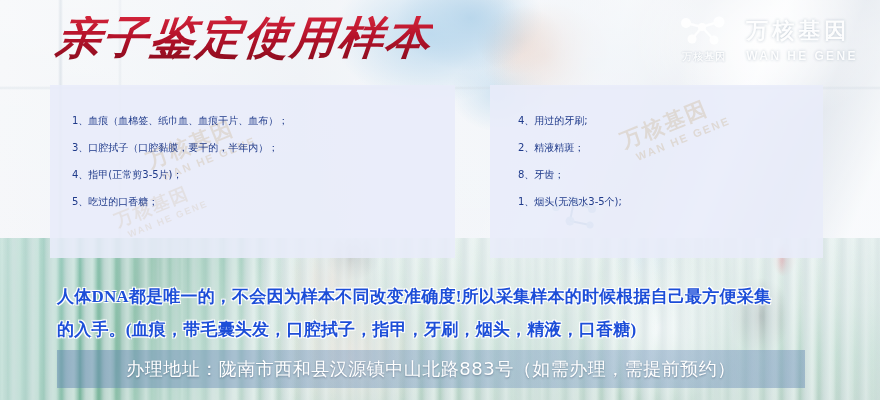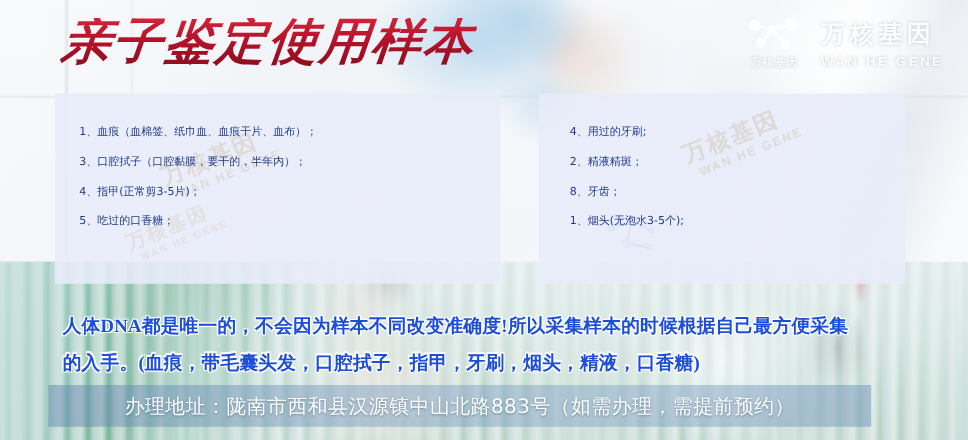--- a/index.html
+++ b/index.html
@@ -210,21 +210,21 @@
       -1px  1px 0 rgba(255,255,255,0.95),
        1px  1px 0 rgba(255,255,255,0.95),
        0    0   3px rgba(255,255,255,0.9);
     margin-top: 12px;
   }
   .para-line { display: block; white-space: nowrap; }
 
   
   .addr-bar {
     position: absolute;
-    left: 44px; top: 350px;
+    left: 57px; top: 350px;
     width: 748px; height: 38px;
     background: linear-gradient(90deg,
        rgba(96,132,176,0.48) 0%,
        rgba(110,146,186,0.42) 40%,
        rgba(118,152,192,0.40) 70%,
        rgba(104,140,182,0.46) 100%);
     display: flex;
     align-items: center;
     justify-content: center;
   }

